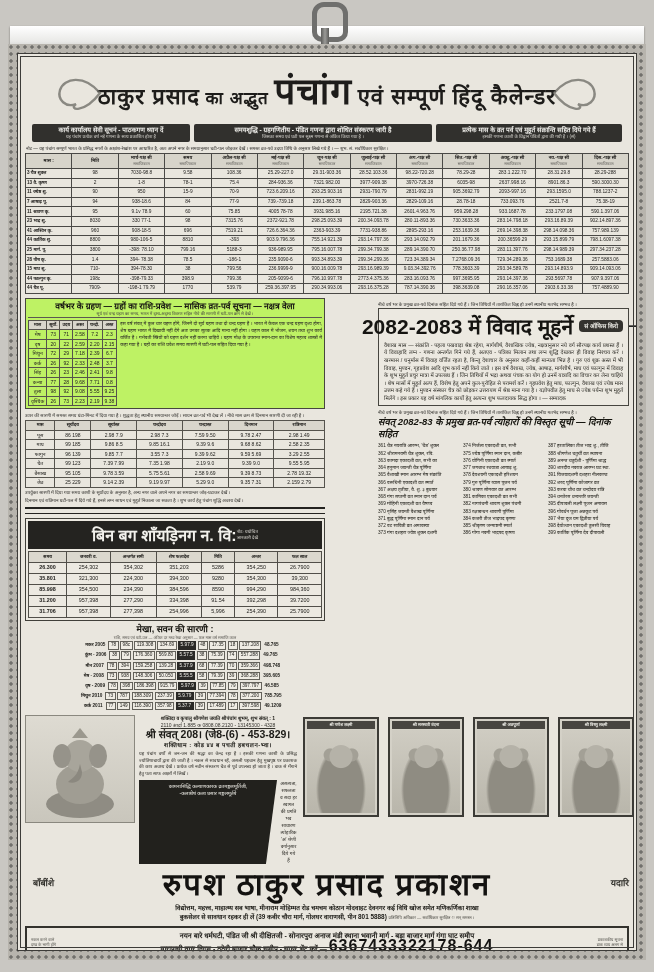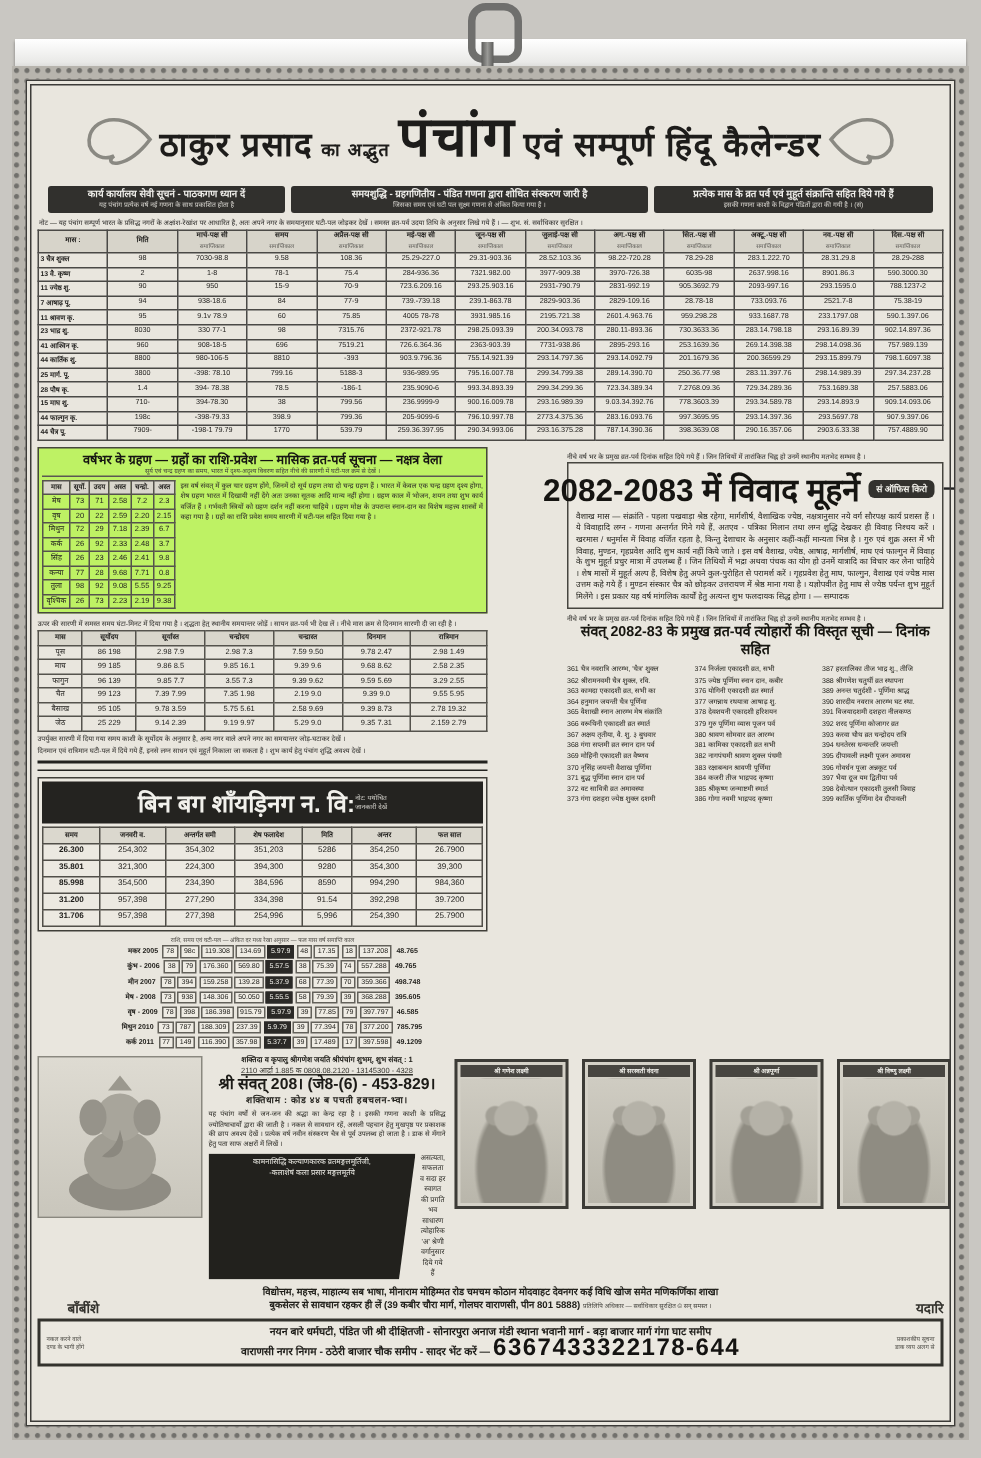--- a/index.html
+++ b/index.html
@@ -9,21 +9,21 @@
   .ring .loop{position:absolute;left:4px;top:0;width:26px;height:30px;border:5px solid #6f6f6d;border-radius:12px 12px 10px 10px;background:transparent;}
   .ring .stem{position:absolute;left:13px;top:26px;width:8px;height:18px;background:linear-gradient(90deg,#5c5c5a,#9a9a97,#5c5c5a);}
   .sheet{position:absolute;left:8px;top:44px;width:638px;height:916px;background:#b7b4ad;padding:9px;box-sizing:border-box;
     background-image:radial-gradient(circle at 3px 3px,#71706c 1.4px,rgba(0,0,0,0) 2px);background-size:7px 7px;}
   .inner{width:100%;height:100%;background:#e9e6de;border:1px solid #3c3b38;outline:1px solid #3c3b38;outline-offset:-4px;box-sizing:border-box;padding:8px 7px 4px 7px;overflow:hidden;}
   
   .masthead{position:relative;text-align:center;height:66px;}
   .masthead .flour{position:absolute;top:8px;width:52px;height:46px;opacity:.75;}
   .masthead .flour svg{width:100%;height:100%;}
   .title-line{font-weight:bold;color:#1d1c1a;letter-spacing:1px;line-height:60px;white-space:nowrap;}
-  .t-big{font-size:22px;} .t-huge{font-size:37px;} .t-mid{font-size:12px;}
+  .t-big{font-size:22px;} .t-huge{font-size:37px;} .t-mid{font-size:17px;}
   .subboxes{display:flex;gap:4px;justify-content:center;margin-top:-4px;}
   .subbox{background:#31302d;color:#efeeea;border-radius:2px;padding:2px 5px;text-align:center;}
   .subbox .l1{font-size:6.5px;font-weight:bold;line-height:8px;white-space:nowrap;}
   .subbox .l2{font-size:4.5px;line-height:6px;white-space:nowrap;color:#d8d6d0;}
   .introline{font-size:4.6px;color:#2b2a28;margin:3px 1px 2px 1px;white-space:nowrap;overflow:hidden;}
   
   table{border-collapse:collapse;}
   .maintbl{width:100%;table-layout:fixed;}
   .maintbl th,.maintbl td{border:0.5px solid #4a4946;font-size:4.8px;line-height:6px;padding:1px 1px;color:#201f1d;text-align:center;overflow:hidden;white-space:nowrap;}
   .maintbl th{background:#d7d4ca;font-weight:bold;}
@@ -46,21 +46,21 @@
   .footnote{font-size:4.6px;line-height:6px;color:#2e2d2a;margin-top:2px;text-align:justify;}
   .rule{height:4px;border-top:2px solid #23221f;border-bottom:1px solid #23221f;margin:3px 0;}
   
   .vivahbox{border:1px solid #46453f;padding:3px 5px;background:#ece9e1;}
   .vivahhead{display:flex;align-items:center;justify-content:center;gap:6px;}
   .vivahtitle{font-size:21px;font-weight:bold;color:#151411;white-space:nowrap;}
   .vbadge{background:#33322e;color:#f0efe9;font-size:6px;font-weight:bold;border-radius:4px;padding:2px 5px;white-space:nowrap;}
   .vdash{font-weight:bold;color:#222;}
   .vivahpara{font-size:5.4px;line-height:7.6px;text-align:justify;color:#26251f;margin-top:2px;}
   .rline{font-size:4.6px;color:#2e2d2a;margin:3px 0 1px 0;white-space:nowrap;overflow:hidden;}
-  .listhead{font-size:9.5px;font-weight:bold;text-align:center;color:#16150f;line-height:12px;}
+  .listhead{font-size:9.5px;font-weight:bold;text-align:left;color:#16150f;line-height:12px;font-style:italic;}
   .listcols{display:flex;gap:4px;margin-top:2px;}
   .listcol{flex:1;min-width:0;}
   .listcol .item{font-size:4.7px;line-height:7.25px;color:#26251f;white-space:nowrap;overflow:hidden;}
   
   .blacktbl-wrap{border:1px solid #403f39;margin-top:4px;background:#ece9e1;padding:2px;}
   .btl-head{background:#242320;color:#f2f1ec;display:flex;align-items:center;justify-content:center;gap:0;padding:3px 4px;}
   .btl-title{font-size:16px;font-weight:bold;white-space:nowrap;}
   .btl-note{font-size:4.4px;line-height:5.5px;text-align:center;color:#d7d5cf;}
   .pricetbl{width:100%;margin-top:2px;}
   .pricetbl th,.pricetbl td{border:0.5px solid #514f49;font-size:5.4px;line-height:7px;padding:1.5px 2px;text-align:center;color:#1d1c19;}
@@ -94,21 +94,21 @@
   .poster .img{flex:1;margin-top:1px;background:
       radial-gradient(circle at 50% 32%,#b5b2a8 0 11px,transparent 12px),
       radial-gradient(circle at 34% 30%,#a3a096 0 6px,transparent 7px),
       radial-gradient(circle at 66% 30%,#a3a096 0 6px,transparent 7px),
       radial-gradient(ellipse at 50% 72%,#8f8c82 0 46%,transparent 52%),
       linear-gradient(#cfccc2,#b9b6ab);}
   
   .pub{margin-top:4px;text-align:center;position:relative;}
   .pubname{font-size:31px;font-weight:bold;color:#131210;letter-spacing:2px;line-height:34px;white-space:nowrap;}
   .pubside{position:absolute;top:8px;font-size:9px;font-weight:bold;color:#34332e;}
-  .pubside.l{left:8px;margin-left:12px;} .pubside.r{right:0;}
+  .pubside.l{left:8px;} .pubside.r{right:0;}
   .addr1{font-size:6.4px;font-weight:bold;color:#21201b;line-height:9px;margin-top:1px;white-space:nowrap;overflow:hidden;}
   .addr2{font-size:6.4px;font-weight:bold;color:#21201b;line-height:9px;white-space:nowrap;overflow:hidden;}
   .addr2 .tiny{font-size:4.2px;font-weight:normal;color:#45443e;}
   
   .strip{border:2px solid #33322d;margin-top:4px;padding:3px 4px;display:flex;align-items:center;gap:6px;background:#ebe8e0;}
   .strip .corner{font-size:4px;line-height:5px;color:#4a4943;width:64px;flex:none;}
   .strip .mid{flex:1;text-align:center;}
   .strip .s1{font-size:7px;font-weight:bold;color:#1d1c18;line-height:9.5px;white-space:nowrap;overflow:hidden;}
   .strip .s2{font-size:7px;font-weight:bold;color:#1d1c18;line-height:9.5px;white-space:nowrap;}
   .strip .phone{font-size:16px;font-weight:bold;color:#141311;letter-spacing:1px;}
@@ -601,20 +601,21 @@
                   <td>254,996</td>
                   <td>5,996</td>
                   <td>254,390</td>
                   <td>25.7900</td>
                 </tr>
               </tbody>
         </table>
       </div>
 
       <div class="mekha">
+        <div class="mekhatitle">मेखा, सवन की सारणी :</div>
         <div class="mekhasub">राशि, समय एवं घटी-पल — अंकित दर मध्य रेखा अनुसार — फल मास वर्ष समाप्ति काल</div>
         <div id="mekha-rows">
               <div class="mrow">
                 <span>मकर 2005</span>
                 <span>78</span>
                 <span>98c</span>
                 <span>119.308</span>
                 <span>134.69</span>
                 <span class="hi">5.97.9</span>
                 <span>48</span>
@@ -813,20 +814,21 @@
           </div>
           <div class="poster">
             <div class="cap">श्री विष्णु लक्ष्मी</div>
             <div class="img"></div>
           </div>
         </div>
   </div>
 
   <div class="pub">
     <span class="pubside l">बाँबींशे</span>
+    <div class="pubname">रुपश ठाकुर प्रसाद प्रकाशन</div>
     <span class="pubside r">यदारि</span>
     <div class="addr1">विद्योत्तम, महत्त्व, माहात्म्य सब भाषा, मीनाराम मोहिम्मत रोड चमचम कोठान मोदवाहट देवनगर कई विधि खोज समेत मणिकर्णिका शाखा</div>
     <div class="addr2">
       <span>बुकसेलर से सावधान रहकर ही लें (39 कबीर चौरा मार्ग, गोलघर वाराणसी, पीन 801 5888)</span>
       <span class="tiny">प्रतिलिपि अधिकार — सर्वाधिकार सुरक्षित © सन् समस्त ।</span>
     </div>
   </div>
 
   <div class="strip">
     <div class="corner">

